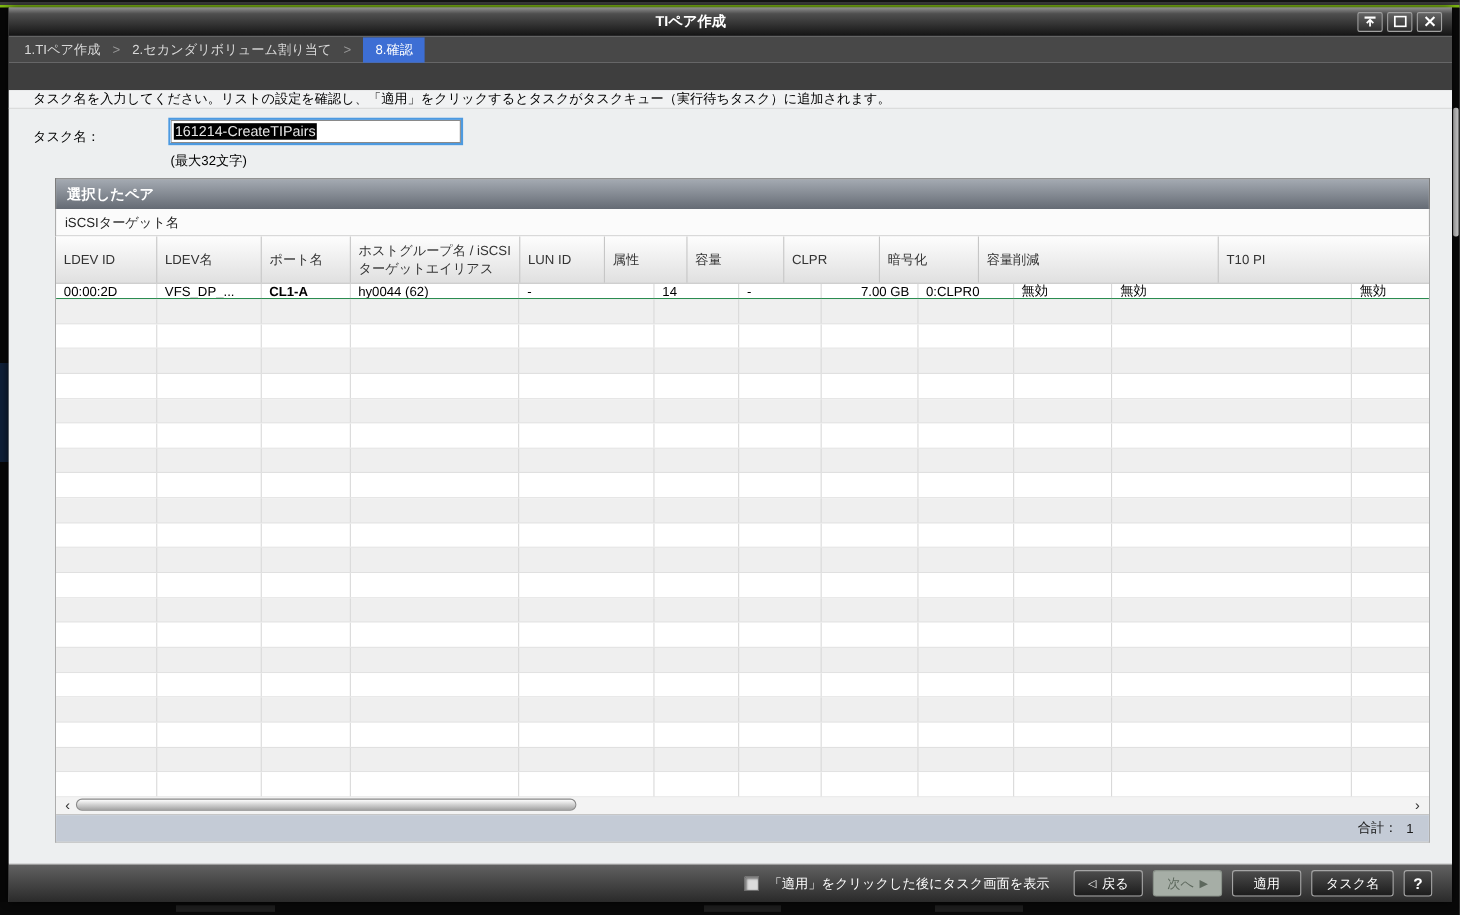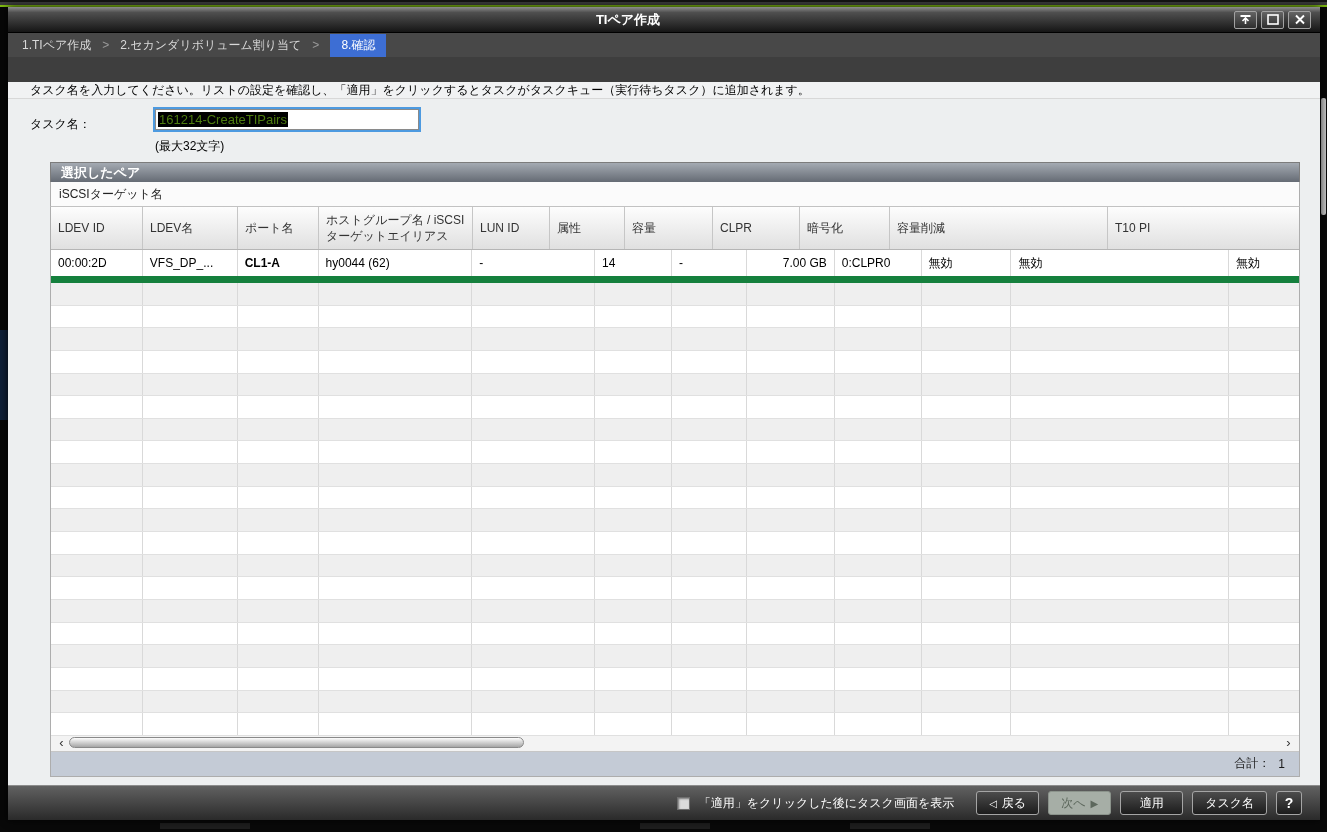--- a/index.html
+++ b/index.html
@@ -38,43 +38,43 @@
 
   .instruction { height:17px; background:#f1f2f3; border-bottom:1px solid #d8d8d8;
                  display:flex; align-items:center; padding-left:22px; font-size:12px; color:#000; }
 
   .content { position:relative; height:686px; background:#edeff0; }
 
   .task-label { position:absolute; left:22px; top:17px; font-size:12px; color:#000; }
   .task-input { position:absolute; left:145px; top:8px; width:268px; height:25px;
                 border:2px solid #4d9ae0; background:#fff; box-shadow:inset 0 0 0 1px #8a8a8a;
                 display:flex; align-items:center; padding-left:3px; font-size:13px; cursor:text; }
-  .task-input .sel { background:#000; color:#4d7c0f; padding:0 1px; white-space:nowrap; }
+  .task-input .sel { background:#000; color:#e5e5e5; padding:0 1px; white-space:nowrap; }
   .task-hint  { position:absolute; left:147px; top:39px; font-size:12px; color:#000; }
 
   .pair-panel { position:absolute; left:42px; top:63px; width:1250px; }
-  .panel-header { height:20px; background:linear-gradient(#a4aab2,#656b74); border:1px solid #7c7c7c; border-bottom:none;
+  .panel-header { height:28px; background:linear-gradient(#a4aab2,#656b74); border:1px solid #7c7c7c; border-bottom:none;
                   color:#fff; font-weight:bold; font-size:13px; display:flex; align-items:center; padding-left:10px; }
   .panel-subtitle { height:25px; background:#fbfbfb; border:1px solid #adadad; border-top:none; border-bottom:1px solid #c2c2c2;
                     font-size:12px; color:#222; display:flex; align-items:center; padding-left:8px; }
 
   .grid { border:1px solid #adadad; border-top:none; background:#fff; }
   .grid-header { display:flex; min-height:43px; background:linear-gradient(#fdfdfd,#e0e0e0); border-bottom:1px solid #b5b5b5; }
   .grid-header .th { padding:4px 7px; font-size:12px; color:#333; border-right:1px solid #c6c6c6;
                      display:flex; align-items:center; line-height:1.35; cursor:pointer; }
   .grid-header .th:last-child { border-right:none; }
 
   .tr { display:flex; }
   .tr:nth-child(even) { background:#efefef; }
   .tr:nth-child(odd)  { background:#ffffff; }
   .tr .td { padding:0 7px; font-size:12px; color:#000; border-right:1px solid #d9d9d9;
             display:flex; align-items:center; overflow:hidden; white-space:nowrap; }
   .tr .td:last-child { border-right:none; }
   .tr .td.right { justify-content:flex-end; }
-  .tr.data  { height:33px; border-bottom:7px solid #15803d; }
+  .tr.data  { height:14px; border-bottom:1px solid #15803d; }
   .tr.empty { height:22.65px; border-bottom:1px solid #e0e0e0; }
 
   .hscroll { height:16px; background:#f3f3f3; border-bottom:1px solid #c6c6c6;
              display:flex; align-items:center; padding:0 5px; }
   .hs-arrow { width:11px; font-size:13px; line-height:10px; color:#333; text-align:center; cursor:pointer; }
   .hs-track { flex:1; position:relative; height:12px; }
   .hs-thumb { position:absolute; left:2px; top:0; width:455px; height:11px; border-radius:6px;
               border:1px solid #8a8a8a; background:linear-gradient(#fdfdfd,#a6a6a6); cursor:pointer; }
 
   .grid-footer { height:24px; background:#c4cbd6; display:flex; align-items:center; justify-content:flex-end;

